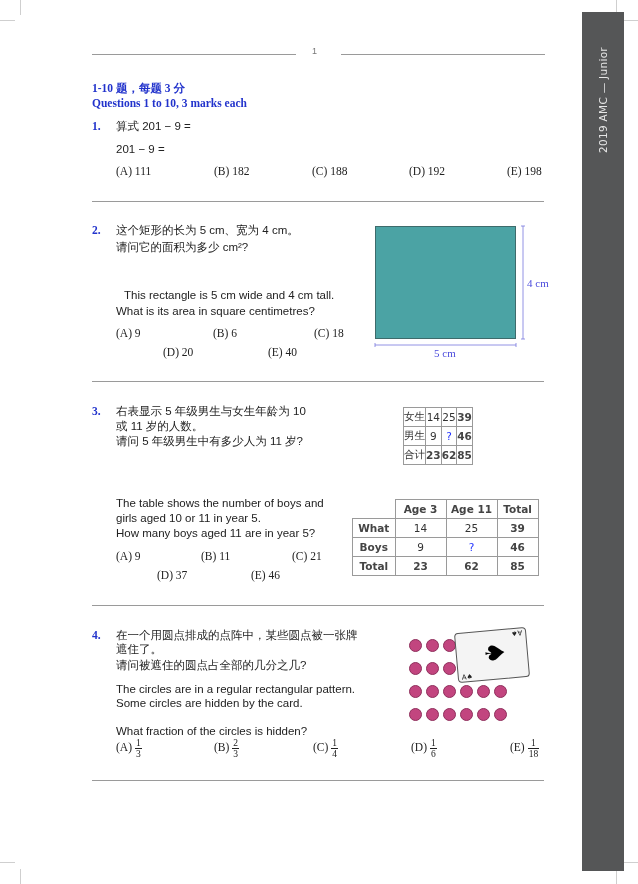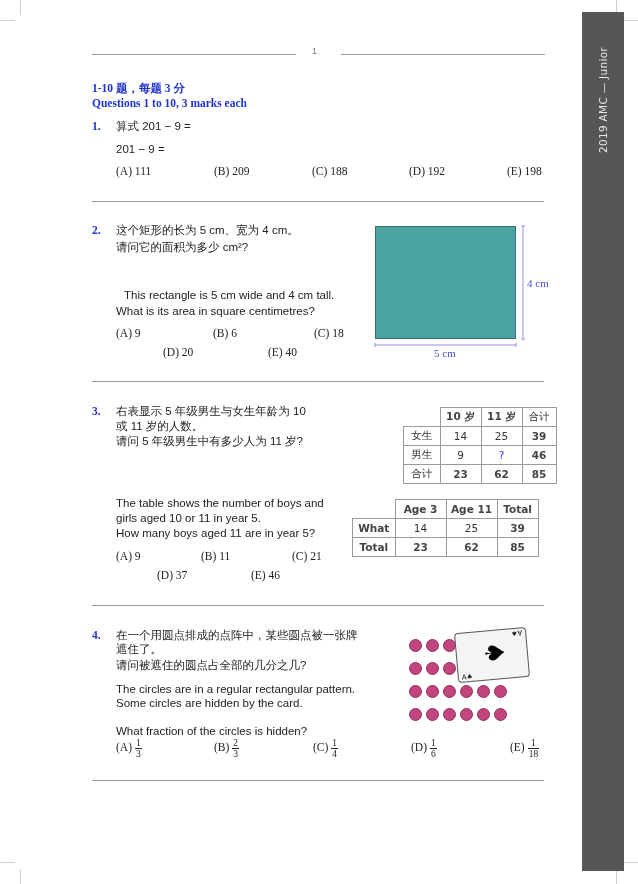--- a/index.html
+++ b/index.html
@@ -69,21 +69,21 @@
 <div class="hrule" style="left:341px;top:54px;width:204px;"></div>
 
 <div class="section-title" style="top:81px;">1-10 题，每题 3 分</div>
 <div class="section-title" style="top:96px;">Questions 1 to 10, 3 marks each</div>
 
 <div>
   <div class="qnum" style="left:92px;top:120px;">1.</div>
   <div class="txt" style="left:116px;top:119px;">算式 201 − 9 =</div>
   <div class="txt" style="left:116px;top:142px;">201 − 9 =</div>
   <div class="opt" style="left:116px;top:165px;">(A) 111</div>
-  <div class="opt" style="left:214px;top:165px;">(B) 209</div>
+  <div class="opt" style="left:214px;top:165px;">(B) 182</div>
   <div class="opt" style="left:312px;top:165px;">(C) 188</div>
   <div class="opt" style="left:409px;top:165px;">(D) 192</div>
   <div class="opt" style="left:507px;top:165px;">(E) 198</div>
 </div>
 <div class="sep" style="top:201px;"></div>
 
 <div>
   <div class="qnum" style="left:92px;top:224px;">2.</div>
   <div class="txt" style="left:116px;top:223px;">这个矩形的长为 5 cm、宽为 4 cm。</div>
   <div class="txt" style="left:116px;top:240px;">请问它的面积为多少 cm²?</div>
@@ -110,26 +110,20 @@
 <div class="sep" style="top:381px;"></div>
 
 <div>
   <div class="qnum" style="left:92px;top:405px;">3.</div>
   <div class="txt" style="left:116px;top:404px;">右表显示 5 年级男生与女生年龄为 10</div>
   <div class="txt" style="left:116px;top:419px;">或 11 岁的人数。</div>
   <div class="txt" style="left:116px;top:434px;">请问 5 年级男生中有多少人为 11 岁?</div>
 
   <table class="grid" style="left:403px;top:407px;">
     <tbody>
-        <tr style="height:19px;">
-      <td class="blank" style="width:36px;"></td>
-      <td class="b" style="width:40px;">10 岁</td>
-      <td class="b" style="width:40px;">11 岁</td>
-      <td style="width:33px;">合计</td>
-    </tr>
     <tr style="height:19px;">
       <td>女生</td>
       <td>14</td>
       <td>25</td>
       <td class="b">39</td>
     </tr>
     <tr style="height:19px;">
       <td>男生</td>
       <td>9</td>
       <td class="q">?</td>
@@ -154,20 +148,26 @@
       <td class="blank" style="width:42px;"></td>
       <td class="b" style="width:50px;">Age 3</td>
       <td class="b" style="width:50px;">Age 11</td>
       <td class="b" style="width:40px;">Total</td>
     </tr>
     <tr style="height:19px;">
       <td class="b">What</td>
       <td>14</td>
       <td>25</td>
       <td class="b">39</td>
+    </tr>
+    <tr style="height:19px;">
+      <td class="b">Boys</td>
+      <td>9</td>
+      <td class="q">?</td>
+      <td class="b">46</td>
     </tr>
     <tr style="height:19px;">
       <td class="b">Total</td>
       <td class="b">23</td>
       <td class="b">62</td>
       <td class="b">85</td>
     </tr>
   </tbody>
     </table>
 

